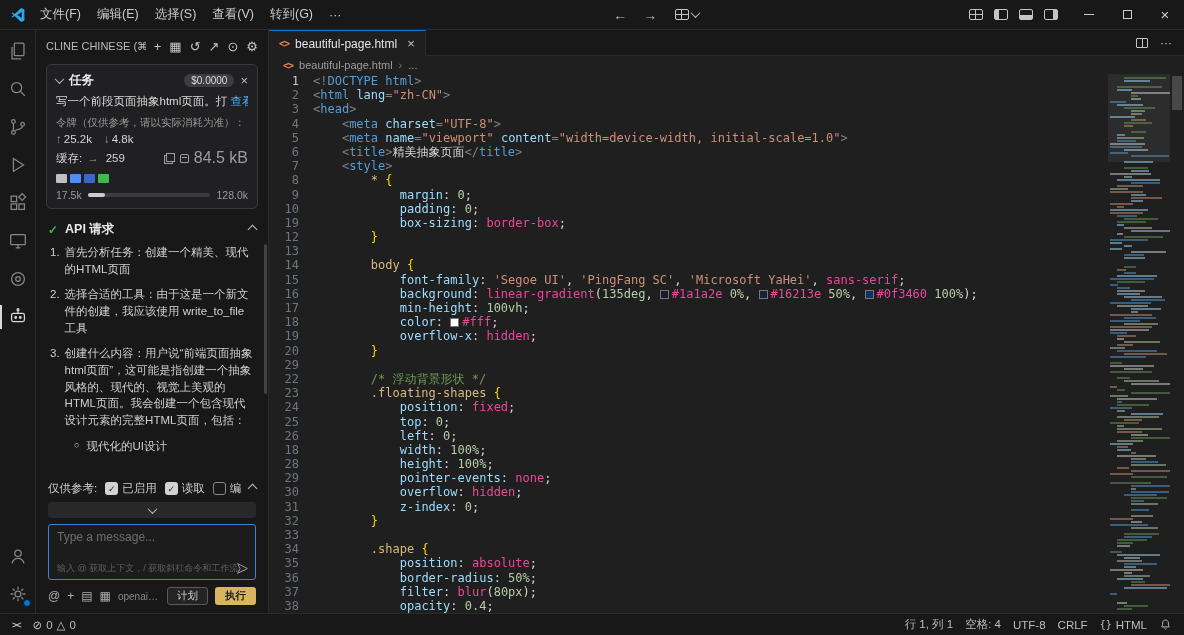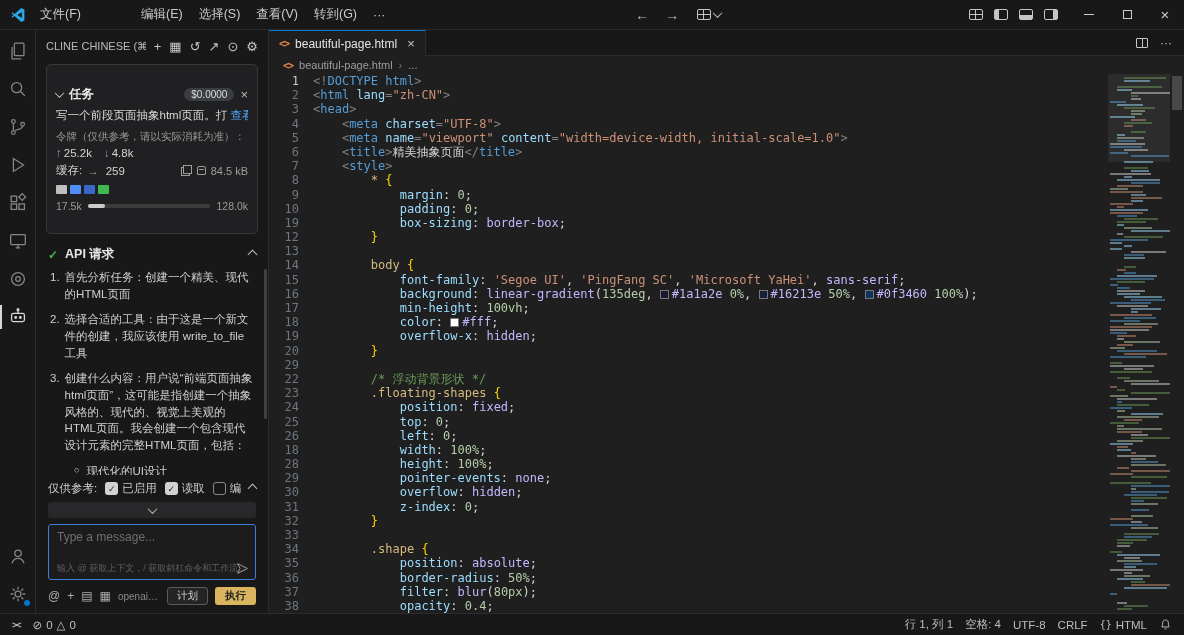--- a/index.html
+++ b/index.html
@@ -37,38 +37,38 @@
   .ab-item.active{color:#d7d7d7}
   .ab-item.active::before{content:"";position:absolute;left:0;top:7px;bottom:7px;width:2px;background:#d7d7d7}
   .ab-spacer{flex:1}
   .badge-dot{position:absolute;right:5px;bottom:6px;width:8px;height:8px;border-radius:50%;background:#0078d4;border:1px solid #181818}
 
   
   .sidebar{width:233px;background:#181818;border-right:1px solid #2b2b2b;display:flex;flex-direction:column;overflow:hidden}
   .sb-header{height:32px;display:flex;align-items:center;padding:0 10px;gap:8px;flex:none}
   .sb-title{font-size:11px;color:#bbb;flex:1;white-space:nowrap;overflow:hidden}
   .sb-hicons{display:flex;gap:8px;color:#c5c5c5;font-size:13px}
-  .task-card{margin:2px 10px 8px;background:#202022;border:1px solid #383838;border-radius:5px;padding:21px 9px;flex:none}
+  .task-card{margin:2px 10px 8px;background:#202022;border:1px solid #383838;border-radius:5px;padding:7px 9px;flex:none}
   .tc-head{display:flex;align-items:center;gap:6px}
   .tc-title{font-weight:bold;color:#e8e8e8;font-size:12.5px;flex:1}
   .cost-badge{background:#3a3d41;border-radius:9px;padding:1px 7px;font-size:10px;color:#ddd}
   .tc-close{color:#bbb;font-size:13px}
   .tc-desc{margin-top:5px;font-size:11.5px;color:#d8d8d8;white-space:nowrap;overflow:hidden}
   .see-more{color:#4daafc}
   .tc-label{margin-top:7px;font-size:10.5px;color:#9a9a9a}
   .tc-tokens{margin-top:3px;display:flex;gap:12px;font-size:11.5px;color:#d4d4d4;align-items:center}
   .arr{color:#9a9a9a;margin-right:2px}
   .tc-cache{margin-top:4px;display:flex;align-items:center;gap:5px;font-size:11.5px;color:#d4d4d4}
   .tc-cache .spacer{flex:1}
   .copy-ic{position:relative;width:11px;height:11px;display:inline-block}
   .copy-ic::before{content:"";position:absolute;left:0;bottom:0;width:7px;height:7px;border:1px solid #9d9d9d}
   .copy-ic::after{content:"";position:absolute;right:0;top:0;width:7px;height:7px;border:1px solid #9d9d9d;background:#202022}
   .disk-ic{display:inline-block;width:9px;height:9px;border:1px solid #9d9d9d;border-radius:2px 2px 1px 1px;position:relative}
   .disk-ic::before{content:"";position:absolute;left:1px;right:1px;top:2px;height:1px;background:#9d9d9d}
-  .size-txt{font-size:11px;color:#9d9d9d}
+  .size-txt{font-size:16px;color:#9d9d9d}
   .ctx-blocks{margin-top:7px;display:flex;gap:3px}
   .ctx-block{width:11px;height:9px;border-radius:1px;display:inline-block}
   .tc-progress{margin-top:6px;display:flex;align-items:center;gap:6px;font-size:10.5px;color:#9a9a9a}
   .pbar{flex:1;height:4px;background:#3c3c3c;border-radius:2px;position:relative}
   .pbar::before{content:"";position:absolute;left:0;top:0;bottom:0;width:14%;background:#ccc;border-radius:2px}
 
   .api-row{display:flex;align-items:center;gap:7px;padding:4px 12px 2px;flex:none}
   .check{color:#3fb950;font-weight:bold}
   .api-title{font-weight:bold;color:#e6e6e6;font-size:12.5px;flex:1}
   .chk-row{display:flex;align-items:center;gap:6px;padding:4px 12px 4px;flex:none;color:#8f8f8f;font-size:10px;opacity:.9}
@@ -114,21 +114,21 @@
   .split-ic::before{content:"";position:absolute;left:5px;top:0;bottom:0;width:1px;background:#c5c5c5}
   .breadcrumb{height:18px;display:flex;align-items:center;gap:6px;padding:0 14px;font-size:11px;color:#9d9d9d;flex:none}
   .bc-sep{font-size:11px;color:#7a7a7a}
   .code-area{flex:1;display:flex;min-height:0;font-family:"DejaVu Sans Mono",monospace;font-size:12px;line-height:14.2px}
   .gutter{width:44px;flex:none;text-align:right;padding-right:14px;color:#6e7681}
   .ln{height:14.2px}
   .ln-active{color:#c6c6c6}
   .code{flex:1;min-width:0;overflow:hidden;white-space:pre}
   .code-line{height:14.2px}
   .tk-p{color:#808080}.tk-w{color:#d4d4d4}.tk-t{color:#569cd6}.tk-a{color:#9cdcfe}.tk-s{color:#ce9178}
-  .tk-n{color:#b5cea8}.tk-c{color:#6a9955}.tk-sel{color:#d7ba7d}.tk-prop{color:#9cdcfe}.tk-v{color:#c4b5fd}.tk-b{color:#ffd700}
+  .tk-n{color:#b5cea8}.tk-c{color:#6a9955}.tk-sel{color:#d7ba7d}.tk-prop{color:#9cdcfe}.tk-v{color:#ec4899}.tk-b{color:#ffd700}
   .swatch{display:inline-block;width:9px;height:9px;border:1px solid #777;margin-right:3px;vertical-align:-1px}
   .minimap{width:62px;flex:none;padding-top:3px;position:relative;overflow:hidden}
   .mm-row{height:2px;margin-bottom:1px;display:flex}
   .mm-row span{height:2px;display:block}
   .mm-slider{position:absolute;left:0;right:0;top:0;height:88px;background:rgba(255,255,255,.06)}
   .vscroll{width:14px;flex:none;position:relative}
   .vthumb{position:absolute;top:2px;left:2px;width:10px;height:34px;background:rgba(121,121,121,.45)}
 
   
   .statusbar{height:22px;background:#181818;border-top:1px solid #2b2b2b;display:flex;align-items:center;font-size:11.5px;color:#bdbdbd;padding:0 6px}
@@ -141,21 +141,21 @@
 </head>
 <body>
 
 <div class="titlebar">
   <div class="tb-left">
     <span class="logo">
       <svg width="16" height="16" viewBox="0 0 16 16">
           <path fill="#2da6e8" d="M11.2 1 4.6 7 2.6 5.4l-1.1.6 2.1 2-2.1 2 1.1.6 2-1.6 6.6 6 3.2-1.6V2.6L11.2 1zm.6 4.1v5.8L7.4 8l4.4-2.9z"></path>
         </svg>
     </span>
-    <span id="menus"><span class="menu-item" style="display: inline-block;">文件(F)</span><span class="menu-item" style="display: inline-block; margin-left: 44px;">编辑(E)</span><span class="menu-item" style="display: inline-block;">选择(S)</span><span class="menu-item" style="display: inline-block;">查看(V)</span><span class="menu-item" style="display: inline-block;">转到(G)</span></span>
+    <span id="menus"><span class="menu-item" style="display: inline-block;">文件(F)</span><span class="menu-item" style="display: inline-block;">编辑(E)</span><span class="menu-item" style="display: inline-block;">选择(S)</span><span class="menu-item" style="display: inline-block;">查看(V)</span><span class="menu-item" style="display: inline-block;">转到(G)</span></span>
     <span class="menu-item">···</span>
   </div>
   <div class="tb-center">
     <span class="nav">←</span>
     <span class="nav">→</span>
     <span class="tb-extra">
       <span class="lay grid"></span>
       <span class="chev down"></span>
     </span>
   </div>

